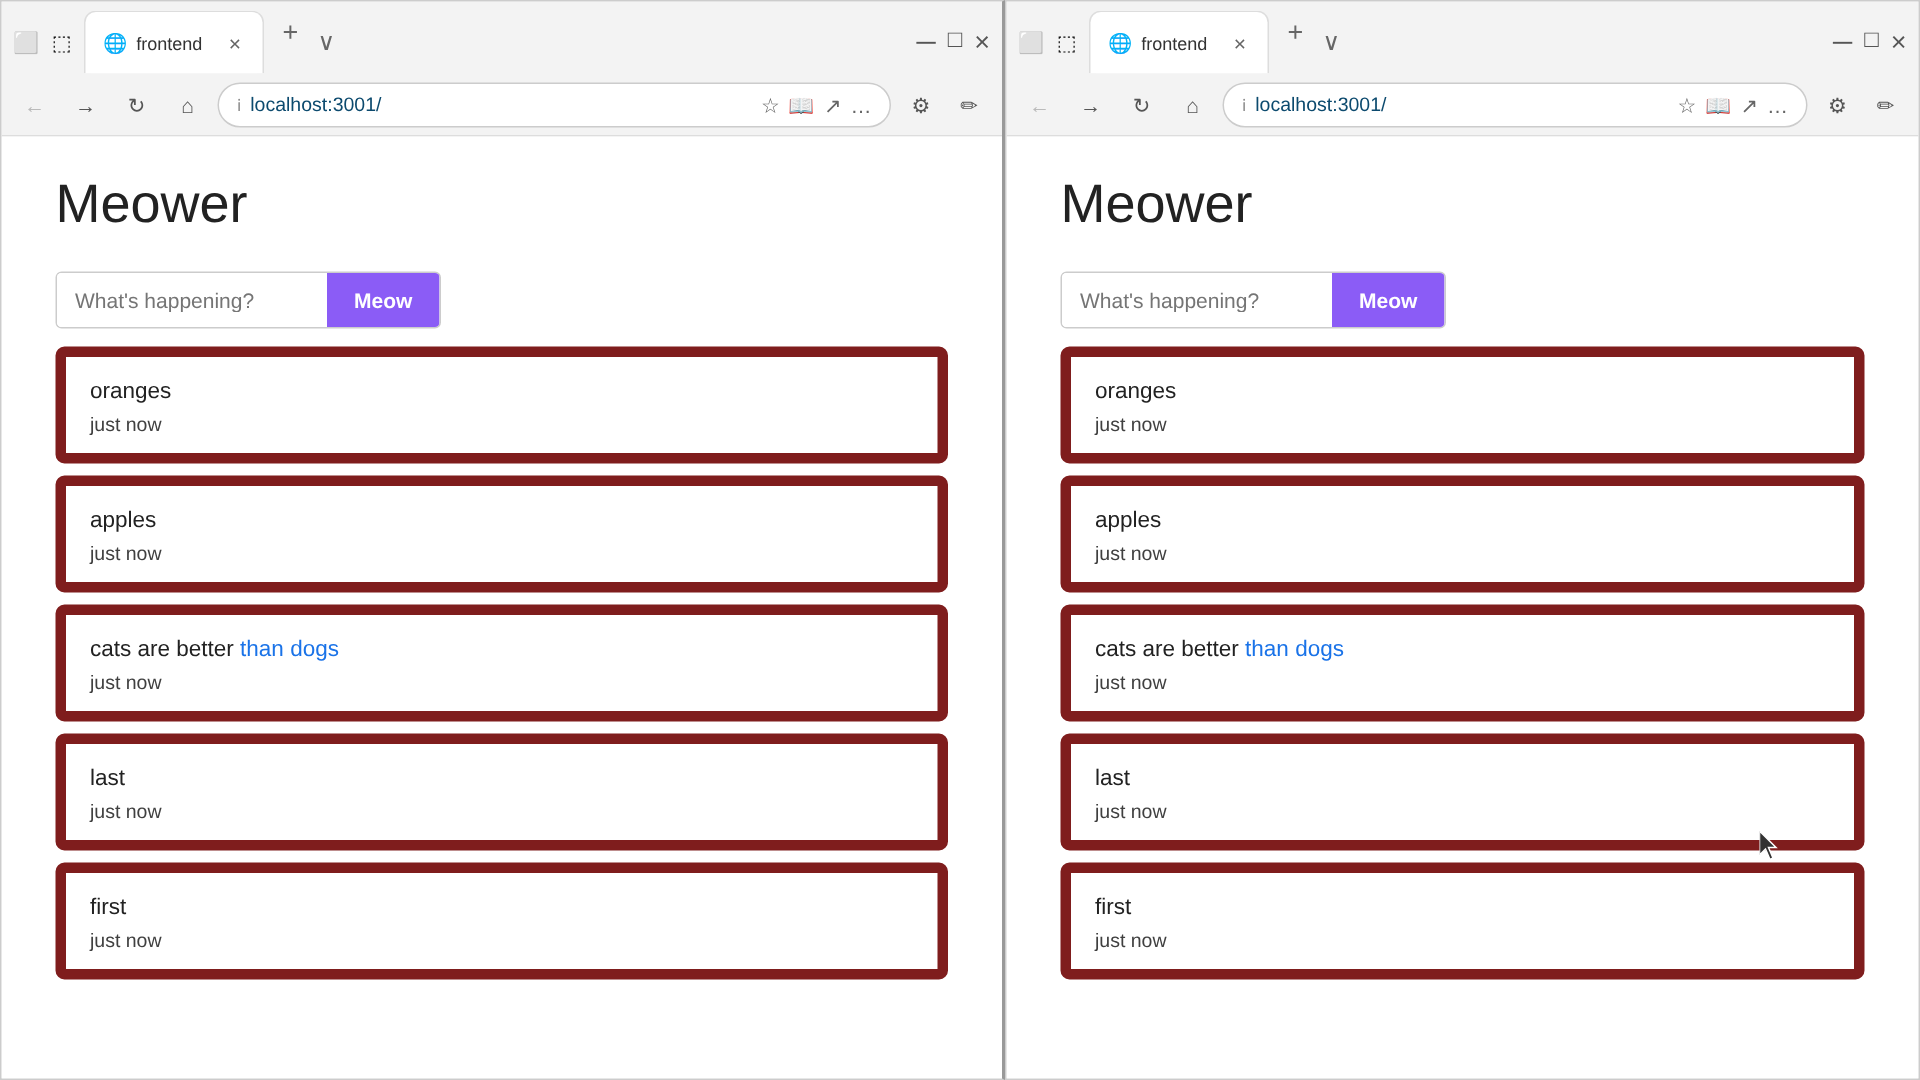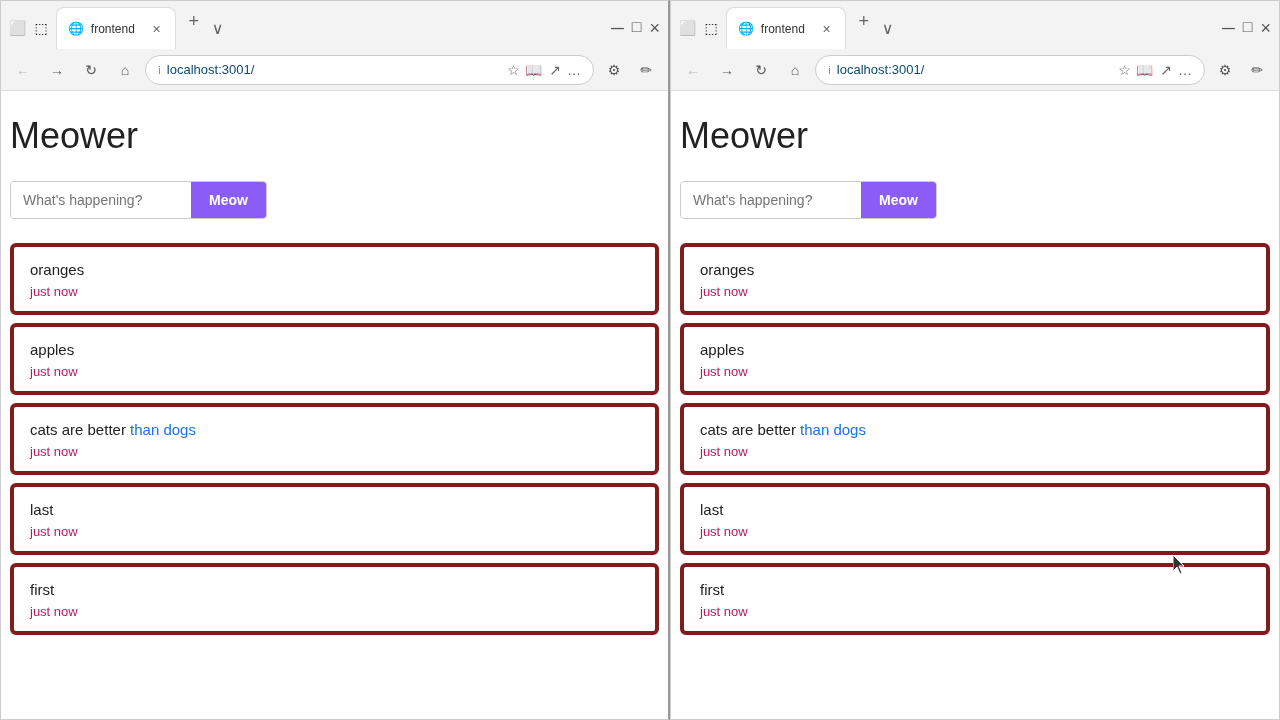--- a/index.html
+++ b/index.html
@@ -144,35 +144,35 @@
     }
     .nav-extra {
       display: flex; gap: 4px;
     }
 
     
     .page-content {
       flex: 1;
       background: #fff;
       overflow-y: auto;
-      padding: 24px 9px;
+      padding: 24px 36px;
       position: relative;
     }
 
     .app-title {
       font-size: 36px;
       font-weight: 400;
       color: #222;
       margin-bottom: 24px;
     }
 
     .input-row {
       display: flex;
       gap: 16px;
-      margin-bottom: 24px;
+      margin-bottom: 12px;
       align-items: flex-start;
     }
 
     .post-input-wrap {
       display: flex;
       border: 1px solid #ccc;
       border-radius: 4px;
       overflow: hidden;
       height: 38px;
     }
@@ -205,39 +205,39 @@
       color: #999;
     }
 
     
     .posts-list {
       display: flex;
       flex-direction: column;
       gap: 8px;
     }
     .post-card {
-      border: 4px solid #7f1d1d;
+      border: 7px solid #7f1d1d;
       border-radius: 6px;
       padding: 12px 16px;
       background: #fff;
     }
     .post-text {
       font-size: 15px;
       color: #222;
       margin-bottom: 4px;
       line-height: 1.4;
     }
     .post-text .highlight {
       color: #1a73e8;
       font-weight: 500;
       text-align: right;
     }
     .post-time {
       font-size: 13px;
-      color: #be185d;
+      color: #404040;
     }
 
     
     .page-content::-webkit-scrollbar { width: 6px; }
     .page-content::-webkit-scrollbar-track { background: #f1f1f1; }
     .page-content::-webkit-scrollbar-thumb { background: #ccc; border-radius: 3px; }
   </style>
 </head>
 <body>
 

